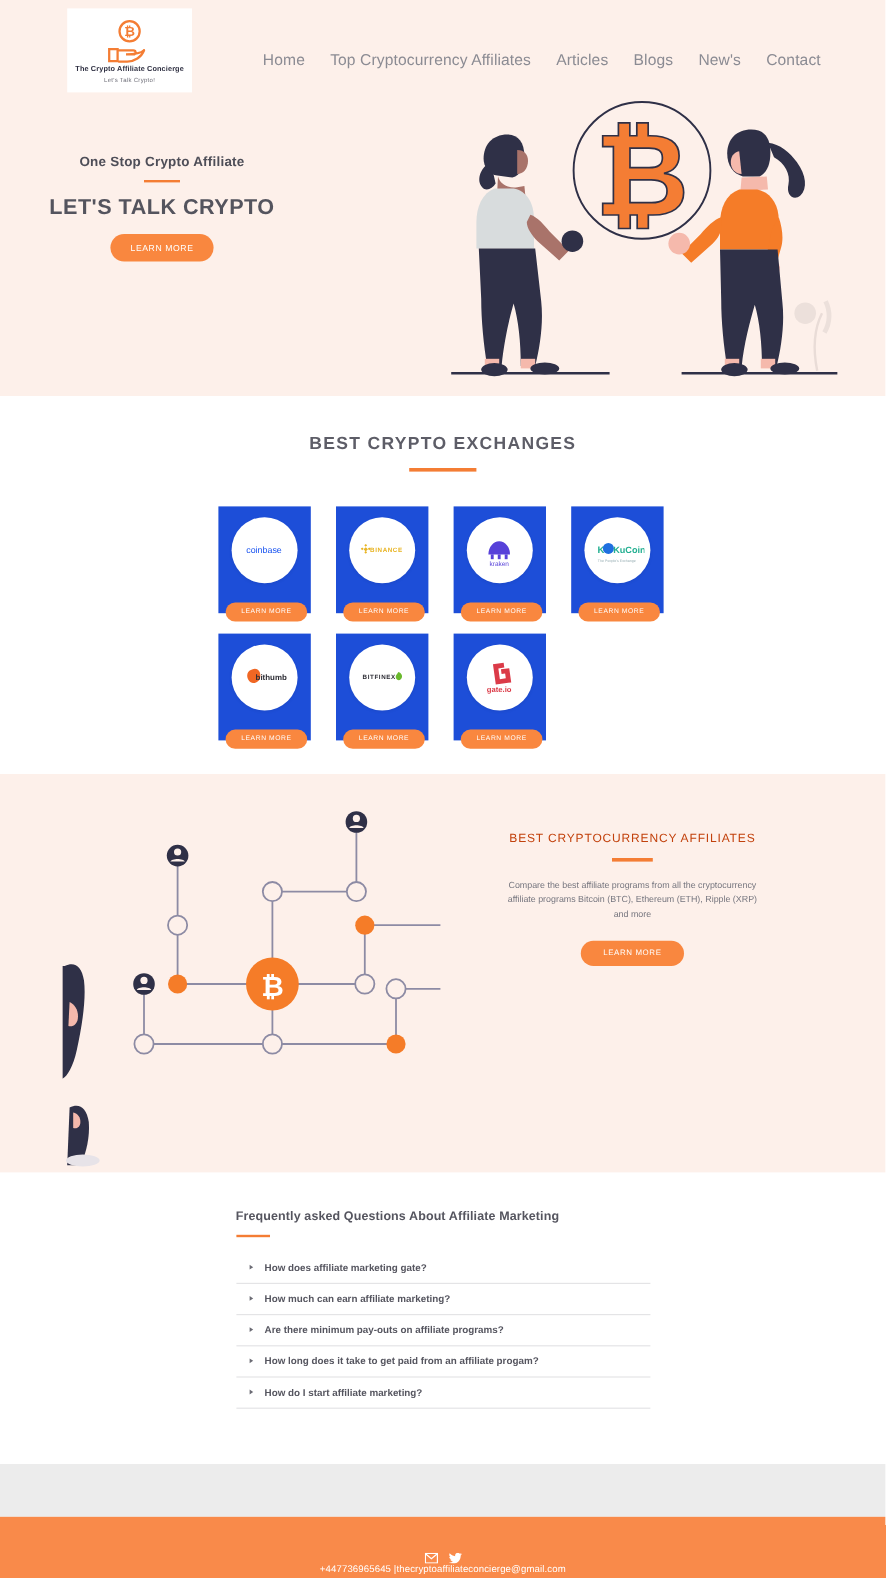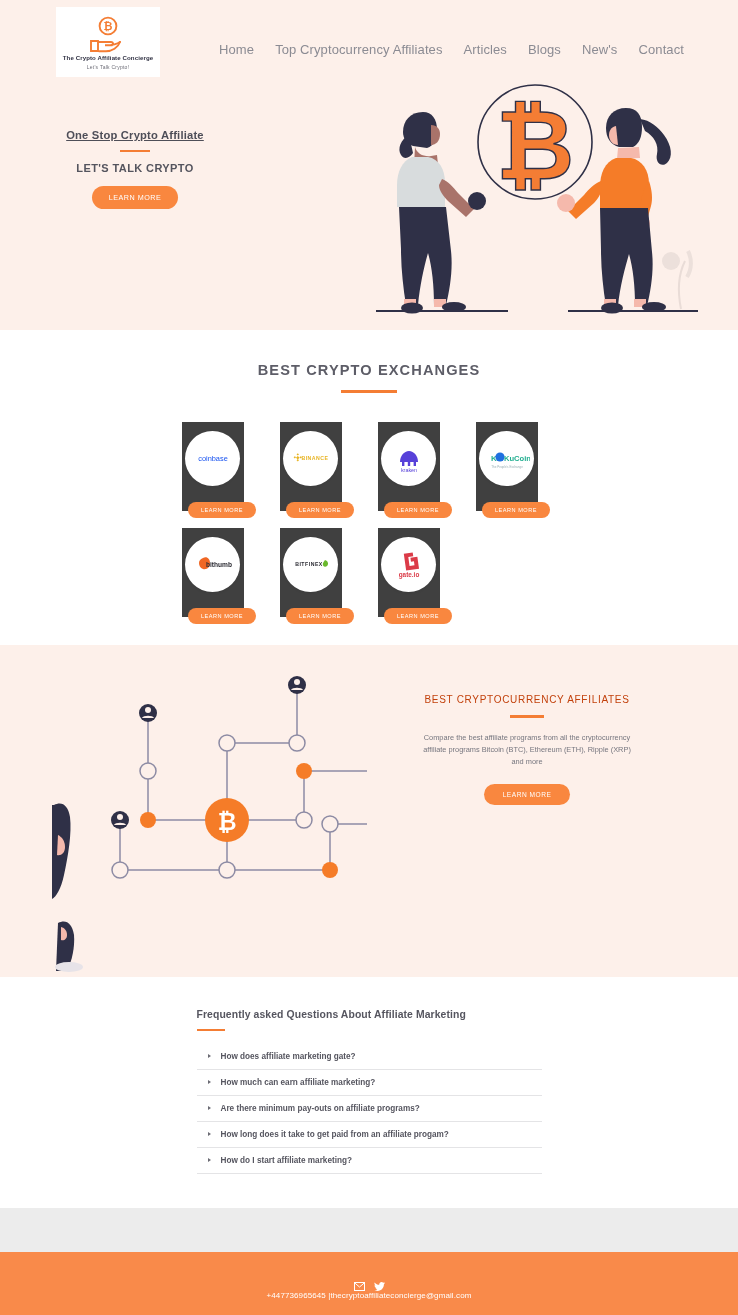--- a/index.html
+++ b/index.html
@@ -35,28 +35,28 @@
   .nav a {
     font-size: 13px; color: #8b8b93; text-decoration: none;
     white-space: nowrap; letter-spacing: .1px;
   }
 
   .hero-inner { position: relative; height: 250px; }
   .hero-copy {
     position: absolute; left: 0; top: 52px; width: 270px; text-align: center;
   }
   .hero-kicker {
-    font-size: 11.2px; font-weight: bold; color: #4e4e58; letter-spacing: .2px; text-decoration: underline;
+    font-size: 11.2px; font-weight: bold; color: #4e4e58; letter-spacing: .2px;
   }
   .hero-rule {
     width: 30px; height: 2.4px; background: #f47d34;
     margin: 9px auto 10px;
   }
   .hero-title {
-    font-size: 11px; font-weight: bold; color: #54545e; letter-spacing: .4px;
+    font-size: 18px; font-weight: bold; color: #54545e; letter-spacing: .4px;
   }
   .btn {
     display: inline-block; background: #f9873f; color: #ffffff;
     border: none; border-radius: 40px; cursor: pointer;
     font-family: "Liberation Sans", sans-serif;
     font-weight: normal; letter-spacing: .5px; 
   }
   .hero-btn { font-size: 7.2px; padding: 7px 17px; margin-top: 12px; }
 
   .hero-art { position: absolute; right: 40px; top: -6px; width: 330px; height: 245px; }
@@ -68,21 +68,21 @@
     color: #5d5d67; letter-spacing: 1.1px;
   }
   .sec-rule { width: 56px; height: 2.6px; background: #f47d34; margin: 12px auto 0; }
 
   .card-grid {
     display: grid; grid-template-columns: repeat(4, 81px);
     justify-content: center; column-gap: 17px; row-gap: 17px;
     margin-top: 29px;
   }
   .ex-card {
-    width: 62px; height: 89px; background: #404040;
+    width: 77px; height: 89px; background: #1d4ed8;
     display: flex; flex-direction: column; align-items: center;
     padding-top: 9px; position: relative;
   }
   .ex-logo {
     width: 55px; height: 55px; border-radius: 50%; background: #ffffff;
     display: flex; align-items: center; justify-content: center;
     box-shadow: 0 1px 3px rgba(0,0,0,.07);
   }
   .ex-btn {
     font-size: 5.6px; padding: 5px 0; width: 68px;
@@ -98,21 +98,21 @@
   .aff-copy { position: absolute; left: 392px; top: 48px; width: 270px; text-align: center; }
   .aff-title {
     font-size: 10px; font-weight: normal; color: #c2410c;
     letter-spacing: .7px; line-height: 1.38;
   }
   .aff-rule { width: 34px; height: 2.6px; background: #f47d34; margin: 9px auto 14px; }
   .aff-text { font-size: 7.4px; color: #76767f; line-height: 1.65; padding: 0 24px; }
   .aff-btn { font-size: 6.6px; padding: 7px 19px; margin-top: 15px; }
 
   
-  .faq { background: #ffffff; padding: 32px 0 34px; }
+  .faq { background: #ffffff; padding: 32px 0 46px; }
   .faq-inner { width: 345px; margin: 0 auto; }
   .faq-title { font-size: 10.4px; font-weight: bold; color: #55555f; letter-spacing: .1px; }
   .faq-rule { width: 28px; height: 2.4px; background: #f47d34; margin: 9px 0 13px; }
   .faq-item {
     border-bottom: 1px solid #e4e4e6;
     padding: 8px 0 8px 24px; position: relative;
     font-size: 8.2px; font-weight: bold; color: #55555f; cursor: pointer;
   }
   .faq-item:first-of-type { border-top: 1px solid #e4e4e6; }
   .faq-arrow {

